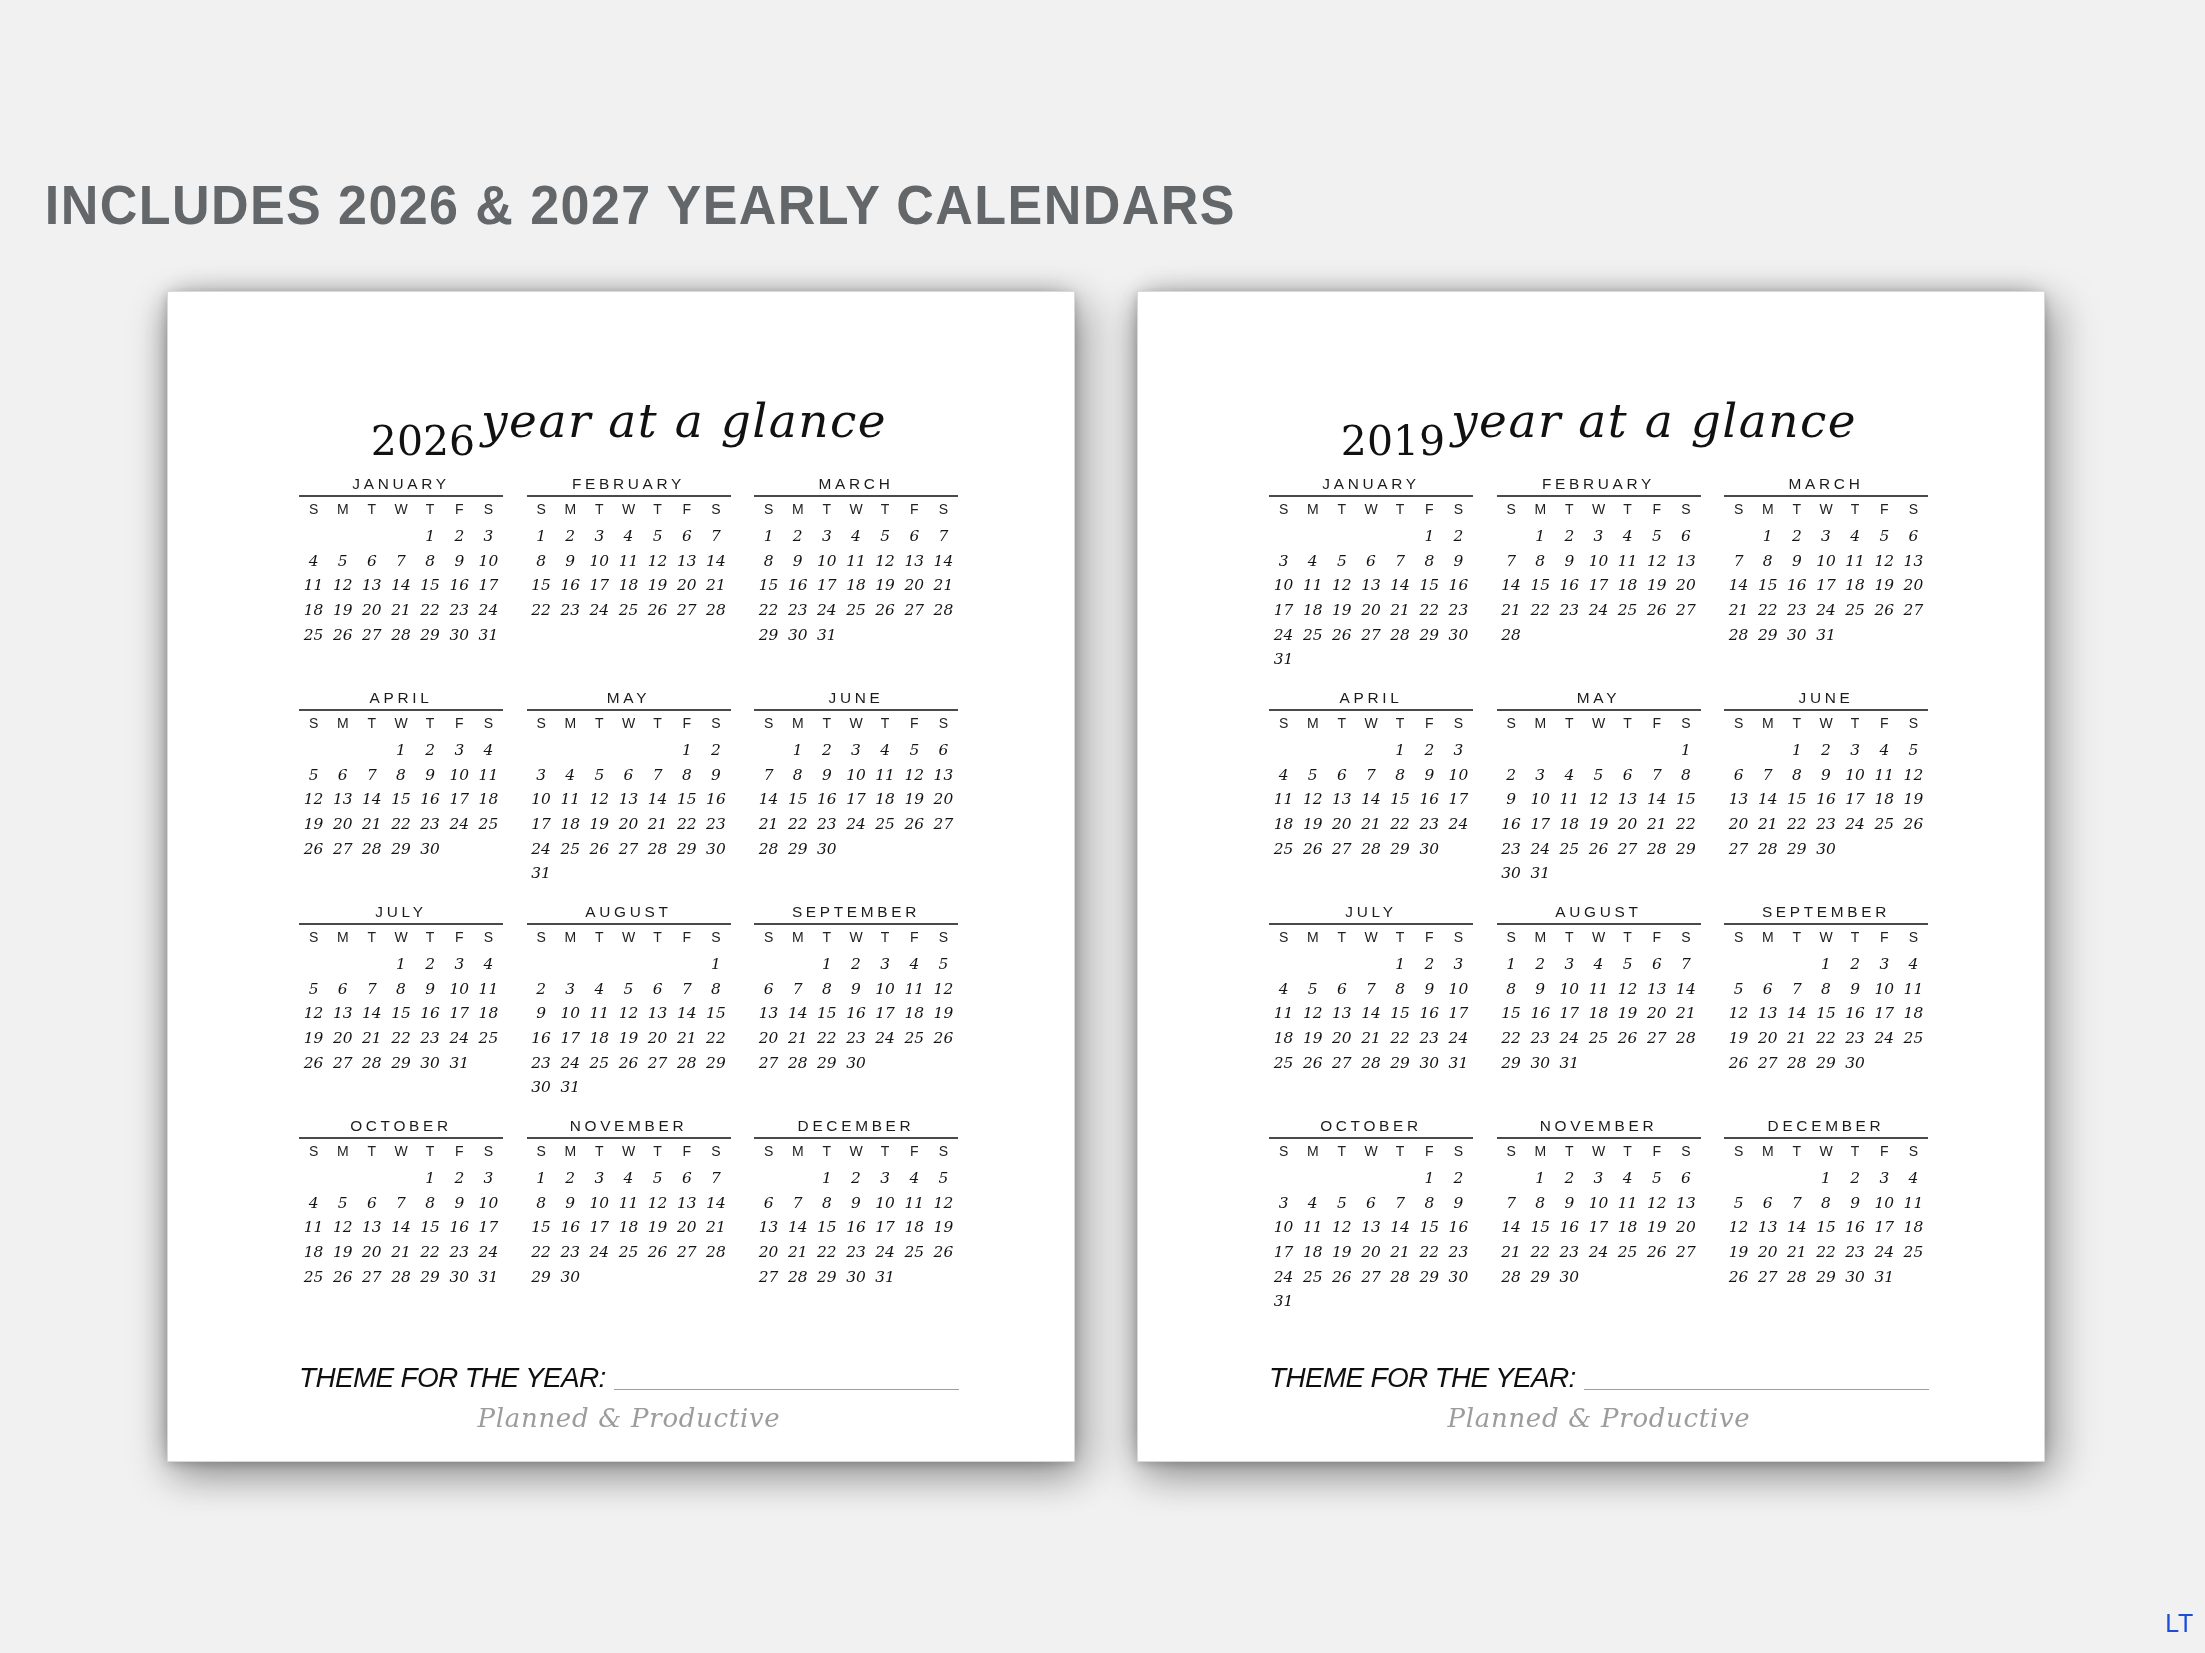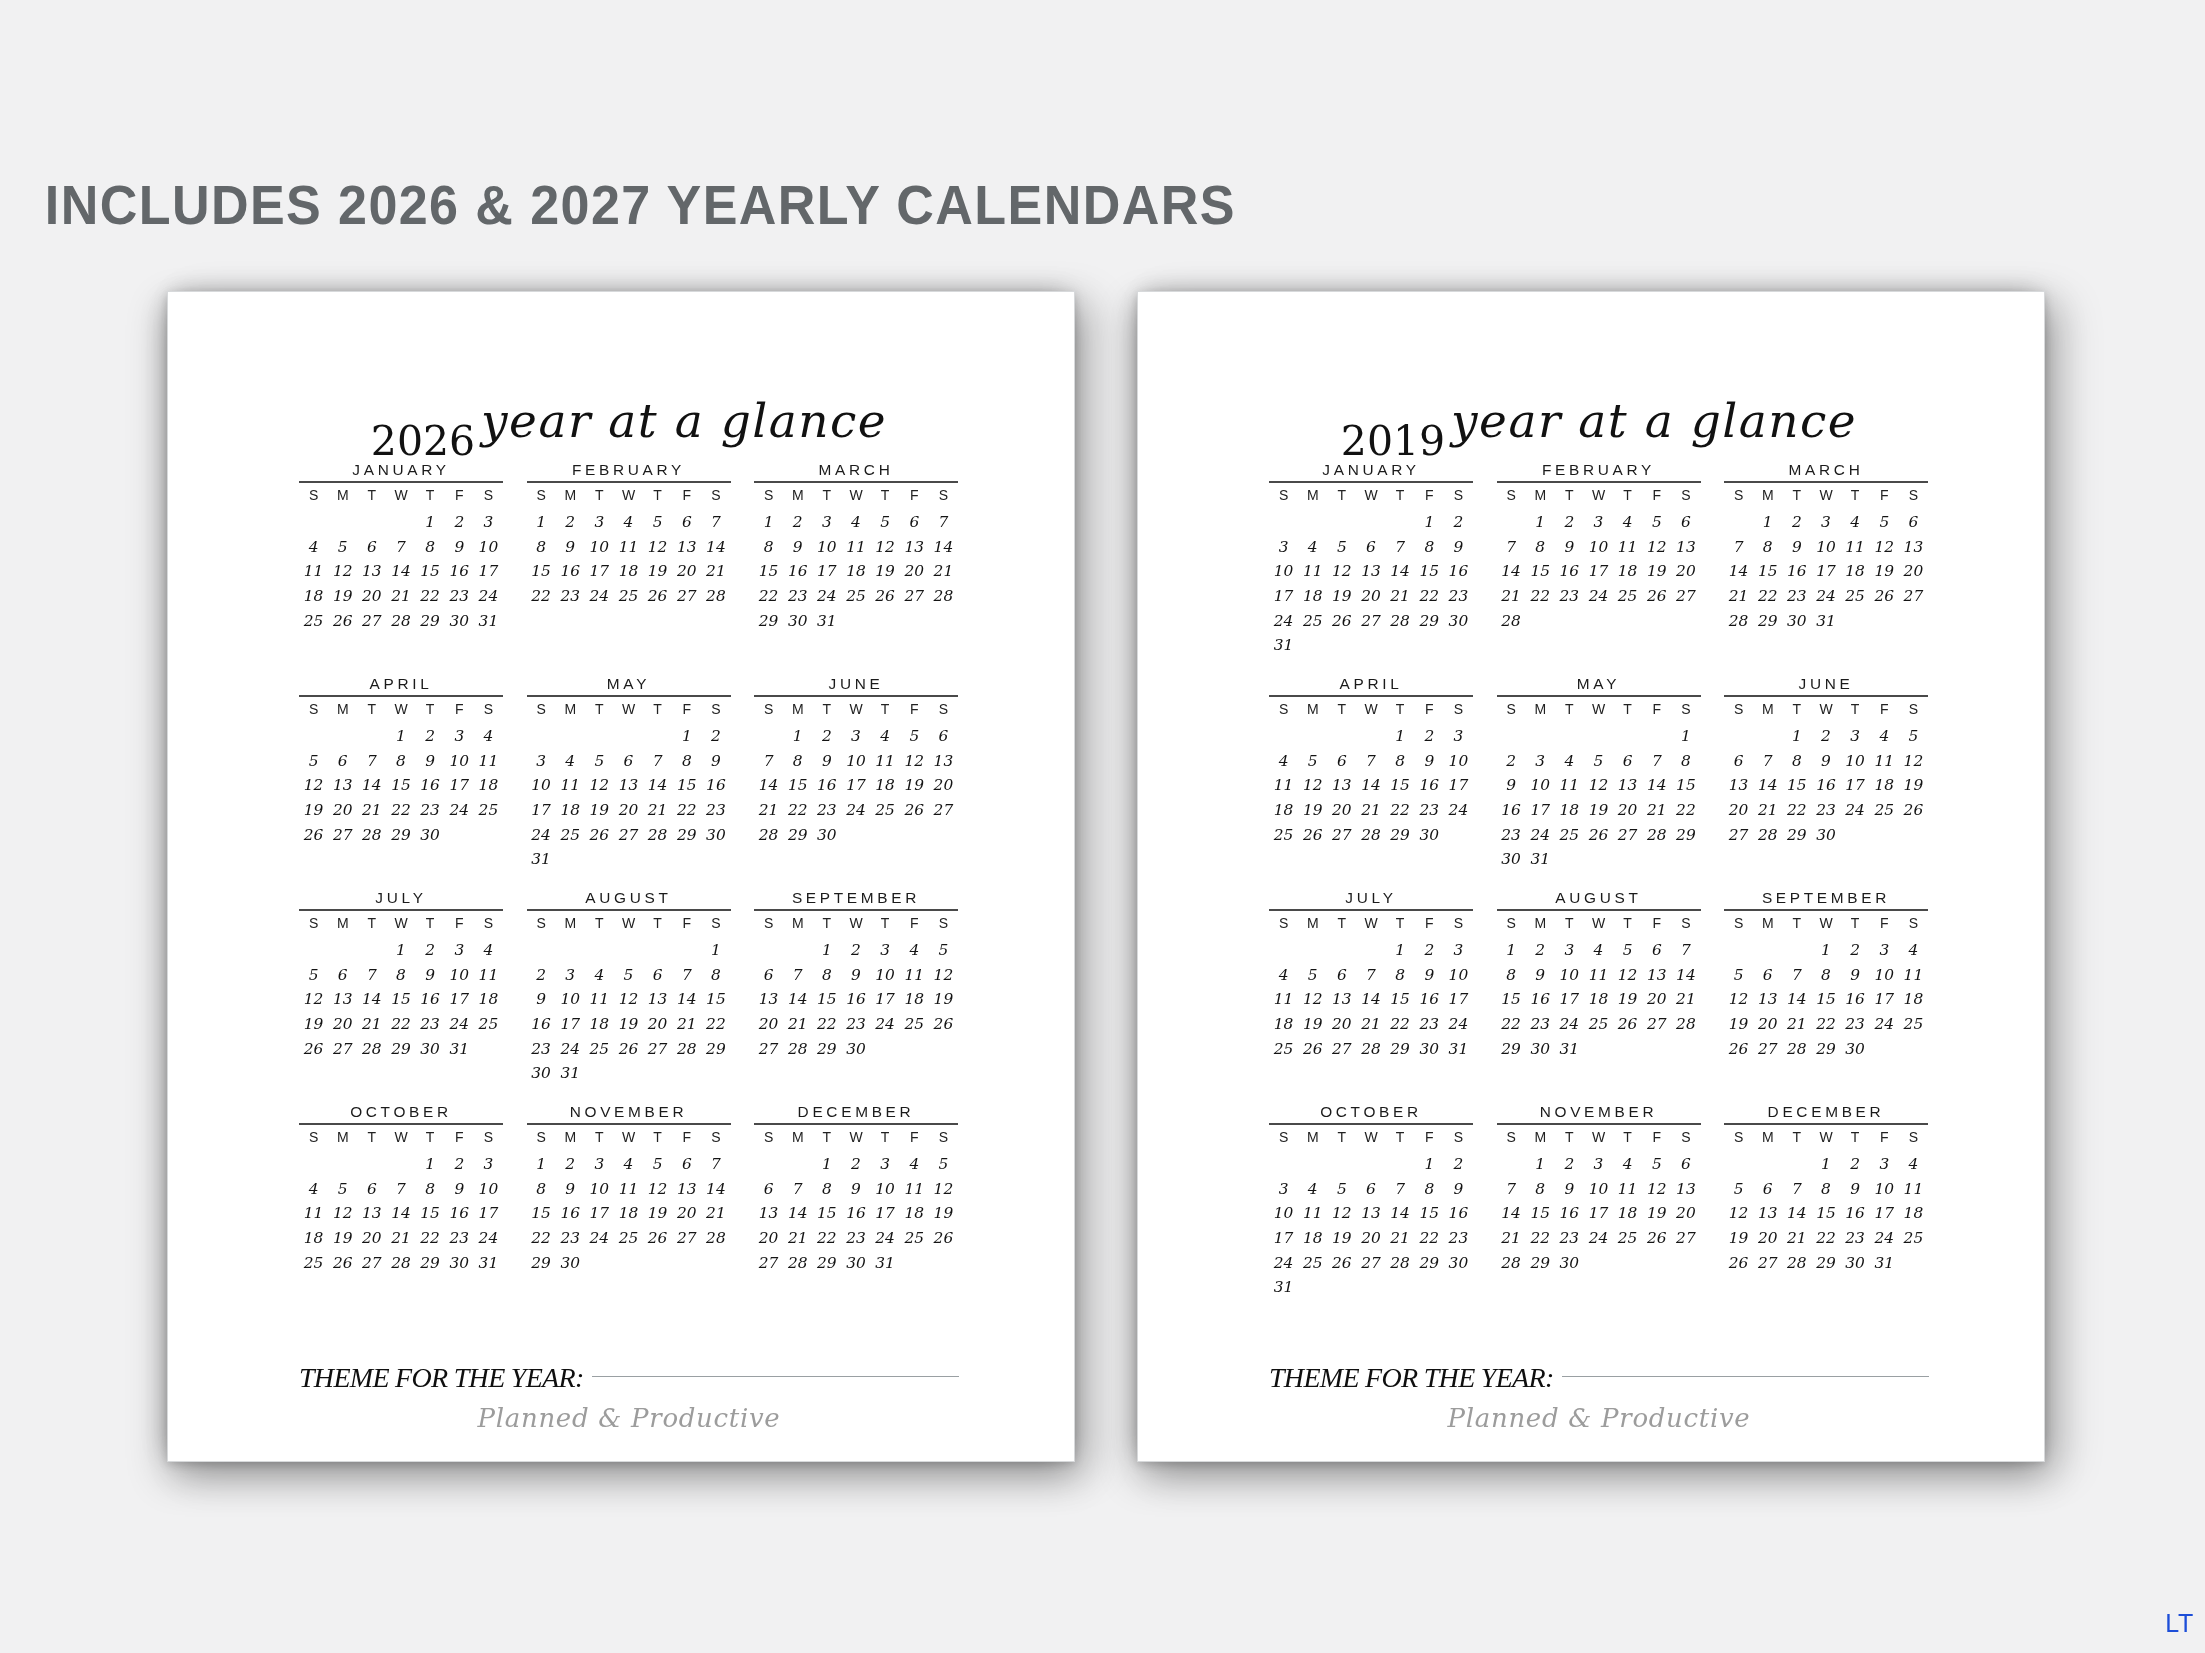--- a/index.html
+++ b/index.html
@@ -35,40 +35,40 @@
   }
   .page-title .script{
     font-family:"DejaVu Serif", serif;font-style:italic;font-size:47px;color:#111;
     line-height:1;margin:0 0 17.6px 5.9px;letter-spacing:1.5px;
   }
   .months{
     position:absolute;left:131px;top:168px;width:659px;
     display:grid;grid-template-columns:repeat(3,204px);justify-content:space-between;
     grid-auto-rows:200px;row-gap:14px;
   }
-  .month{position:relative;}
+  .month{position:relative;margin-top:14px;}
   .month-name{
     text-align:center;font-size:15.4px;letter-spacing:3.7px;color:#1b1b1b;
     height:21px;line-height:19px;white-space:nowrap;
   }
   .rule{height:1.5px;background:#4a4a4a;}
   .wk{
     margin-top:3.7px;display:grid;grid-template-columns:repeat(7,1fr);
     height:19px;font-size:14px;color:#222;text-align:center;line-height:19px;
   }
   .dgrid{
     margin-top:5.1px;display:grid;grid-template-columns:repeat(7,1fr);
     grid-auto-rows:24.6px;
     font-family:"DejaVu Serif", serif;font-style:italic;
     font-size:15.4px;color:#141414;text-align:center;
   }
   .dgrid span{line-height:24.6px;}
   .theme{
     position:absolute;left:131px;width:660px;top:1072px;
-    display:flex;align-items:center;font-family:Liberation Serif, serif;
+    display:flex;align-items:flex-end;
   }
   .theme-label{
     font-style:italic;font-size:28px;letter-spacing:-0.7px;color:#0f0f0f;
     white-space:nowrap;line-height:1;
   }
   .theme-line{
     flex:1;border-bottom:1.5px solid #9aa0a3;margin:0 0 2.2px 8.8px;height:0;
   }
   .logo{
     position:absolute;left:131px;width:660px;top:1111px;text-align:center;

